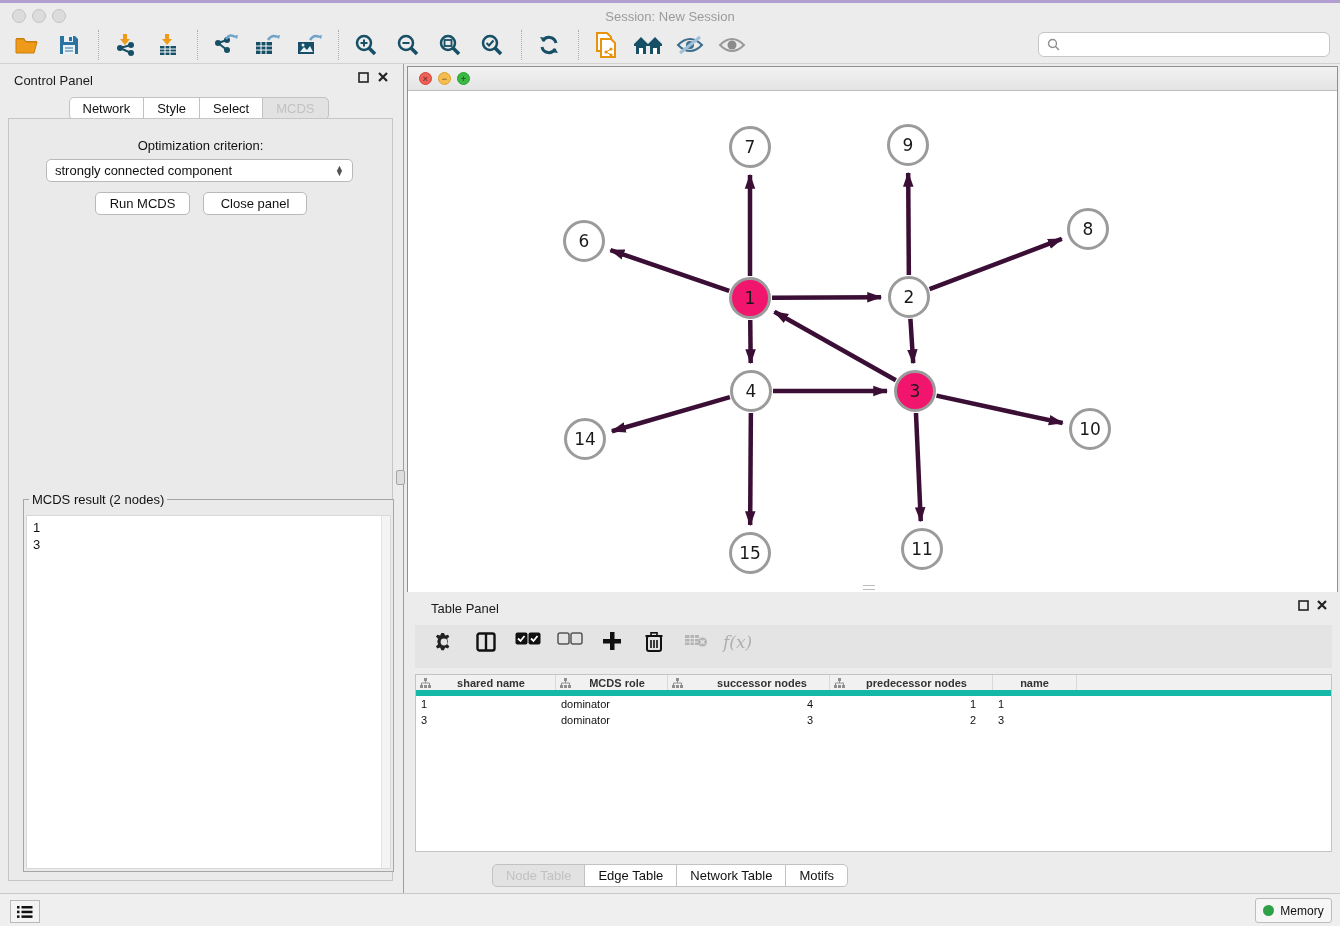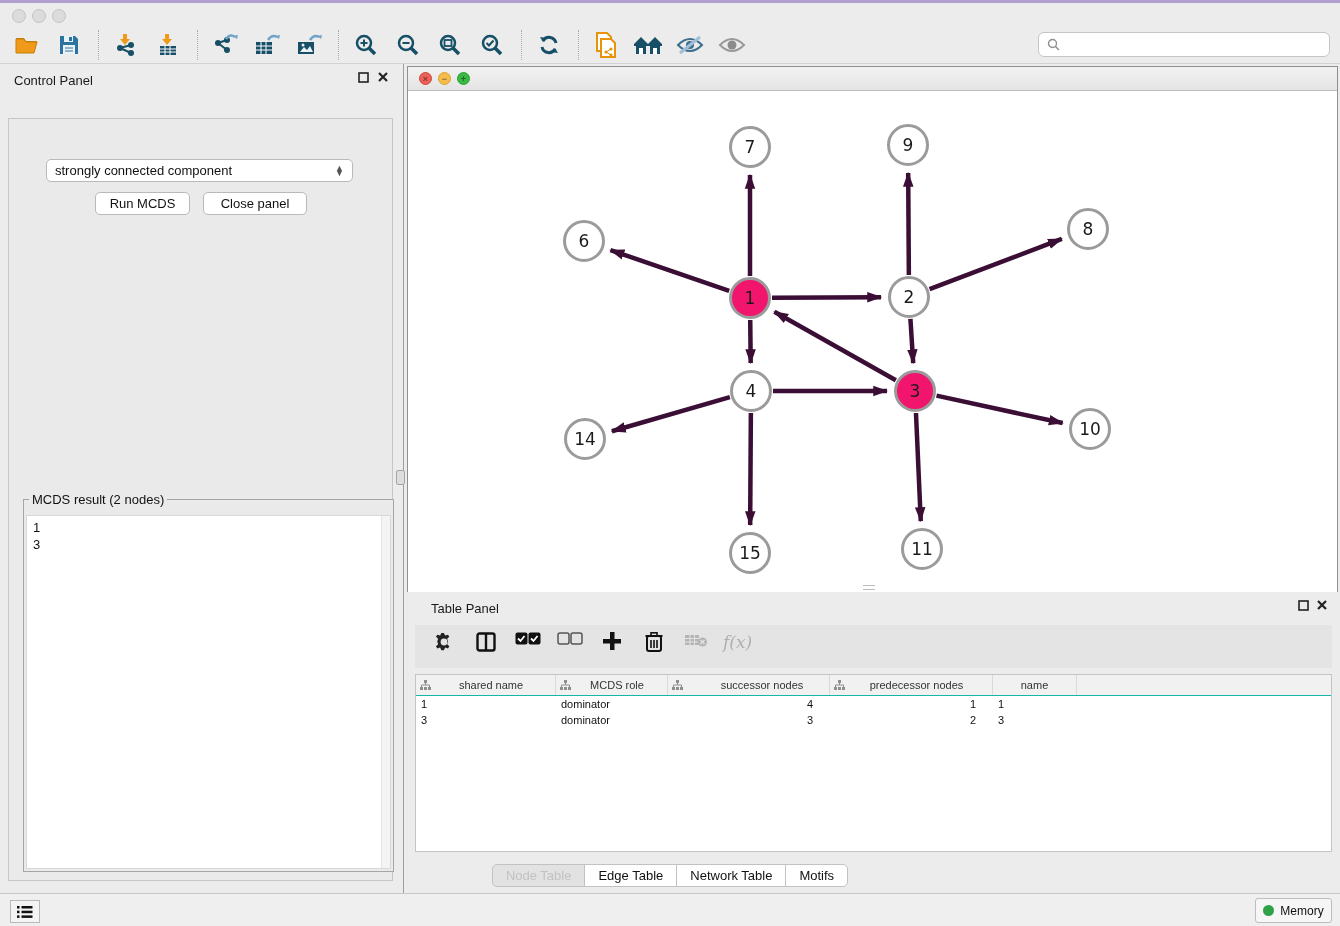--- a/index.html
+++ b/index.html
@@ -57,21 +57,21 @@
   .net-canvas { position:absolute; left:0; top:24px; width:929px; height:501px; background:#FFF; }
   .resize-grip { position:absolute; left:455px; bottom:1px; width:12px; height:5px;
                  border-top:1px solid #BBB; border-bottom:1px solid #BBB; }
 
   
   .table-panel-title { font-size:13px; color:#1A1A1A;margin-left:14px; }
   .tbl-toolbar { left:415px; top:625px; width:917px; height:43px; background:#E4E4E4; display:flex; align-items:center; padding-left:14px; }
   .tt-icon { width:30px; height:30px; display:flex; justify-content:center; margin-right:12px; flex:0 0 auto; }
   .fx-label { font-family:"DejaVu Serif", serif; font-style:italic; font-size:17px; color:#AFAFAF; }
   .data-table { left:415px; top:674px; width:917px; height:178px; background:#FFF; border:1px solid #C4C4C4; overflow:hidden; }
-  .t-head { display:flex; height:21px; background:#F1F1F1; border-bottom:1px solid #14b8a6; }
+  .t-head { display:flex; height:21px; background:#F1F1F1; border-bottom:6px solid #14b8a6;font-weight:bold; }
   .th { display:flex; align-items:center; font-size:11px; color:#333; border-right:1px solid #D9D9D9; padding:0 4px; }
   .th .th-label { flex:1; text-align:center; }
   .th-filler { flex:1; border-right:none; }
   .tr { display:flex; height:16px; align-items:center; }
   .td { font-size:11px; color:#111; padding:0 5px; overflow:hidden; white-space:nowrap; }
   .td.right { text-align:right; padding-right:17px; }
   .td.left { text-align:left; }
 
   .bottom-tabs { left:0; top:864px; width:100%; display:flex; justify-content:center; }
   .bt-wrap { display:flex; }
@@ -84,20 +84,21 @@
                 display:flex; align-items:center; justify-content:center; gap:6px; font-size:12px; color:#111; }
   .mem-dot { width:11px; height:11px; border-radius:50%; background:#2FA148; }
 </style>
 </head>
 <body>
 
 <div class="abs titlebar">
   <div class="abs traffic-dot" style="left:12px"></div>
   <div class="abs traffic-dot" style="left:32px"></div>
   <div class="abs traffic-dot" style="left:52px"></div>
+  <div class="abs app-title">Session: New Session</div>
 </div>
 
 <div class="abs toolbar">
   <div class="tb-icon">
     <svg width="26" height="22" viewBox="0 0 26 22">
         <path d="M2 4h8l2 3h11v3H2z" fill="#C87E0A"></path>
         <path d="M2 19V5h8l2 3h11l-3 11z" fill="#F09A1A" stroke="#C87E0A" stroke-width="1"></path>
       </svg>
   </div>
   <div class="tb-icon">
@@ -249,22 +250,29 @@
   <div class="abs win-btn" style="left:358px; top:8px;">
     <svg width="11" height="11" viewBox="0 0 11 11">
         <rect x="1" y="1" width="9" height="9" stroke="#222" stroke-width="1.6" fill="none"></rect>
       </svg>
   </div>
   <div class="abs win-btn" style="left:377px; top:7px;">
     <svg width="12" height="12" viewBox="0 0 12 12">
         <path d="M2 2l8 8M10 2l-8 8" stroke="#222" stroke-width="2.2"></path>
       </svg>
   </div>
+  <div class="abs seg-row" style="left:50%; top:33px; transform:translateX(-50%);" id="ctl-tabs">
+      <div class="seg">Network</div>
+      <div class="seg">Style</div>
+      <div class="seg">Select</div>
+      <div class="seg seg-active">MCDS</div>
+    </div>
 
   <div class="abs ctl-content" style="top:54px; left:8px;">
+    <div class="abs opt-label">Optimization criterion:</div>
     <div class="abs ctl-select">
       <span class="sel-text">strongly connected component</span>
       <span class="stepper">
           <span>▲</span>
           <span>▼</span>
         </span>
     </div>
     <div class="abs ctl-btn" style="left:86px; top:73px; width:95px;">Run MCDS</div>
     <div class="abs ctl-btn" style="left:194px; top:73px; width:104px;">Close panel</div>
 

